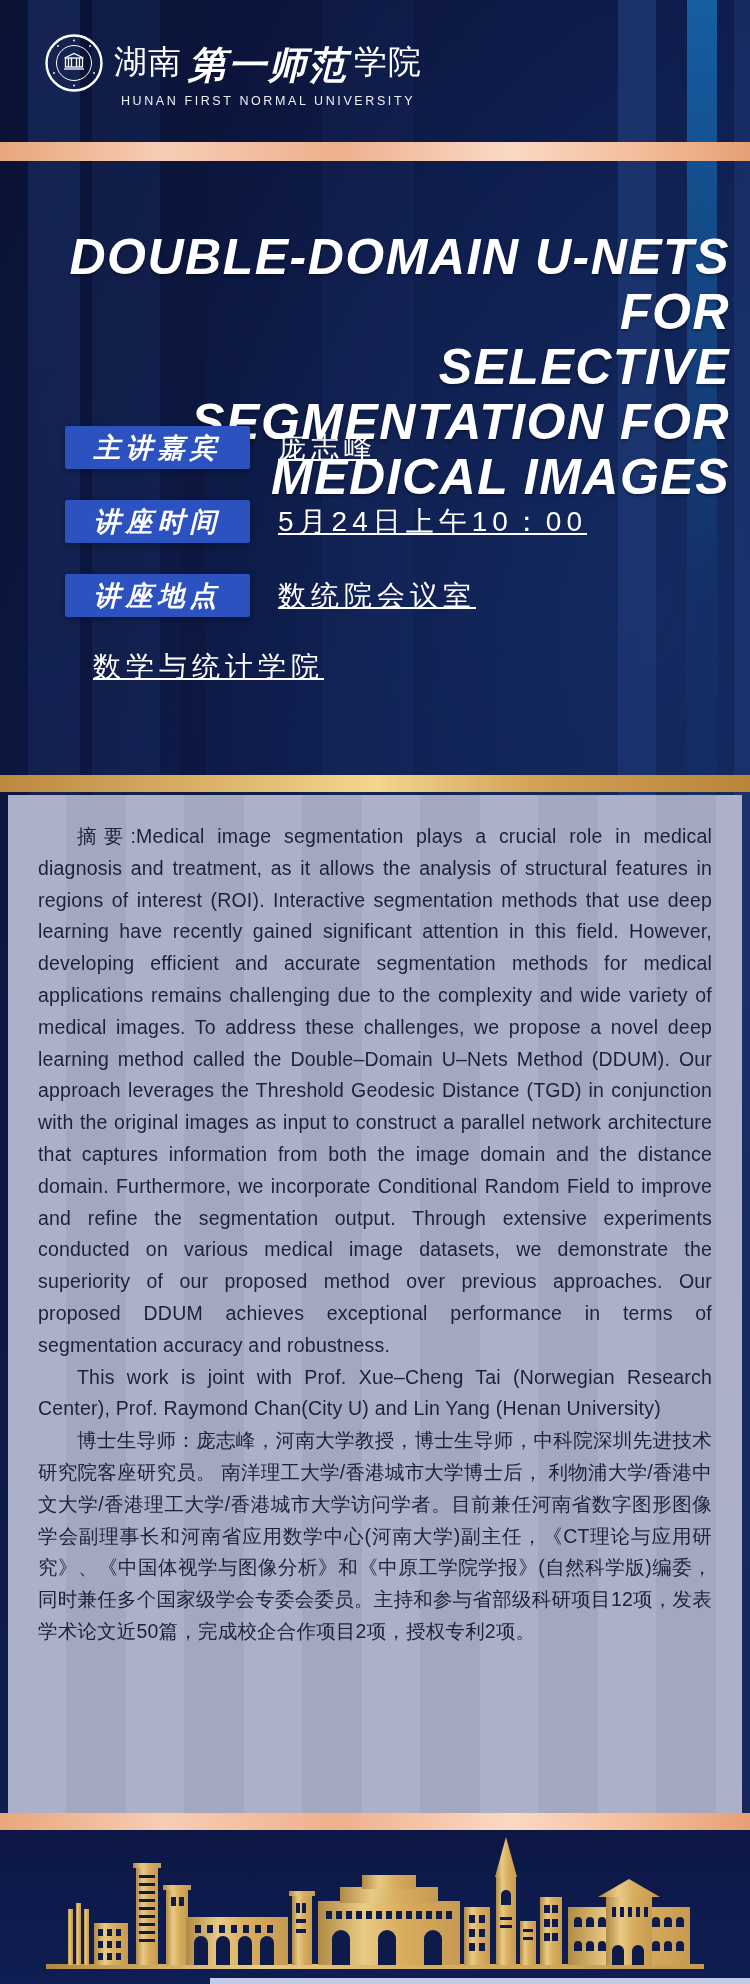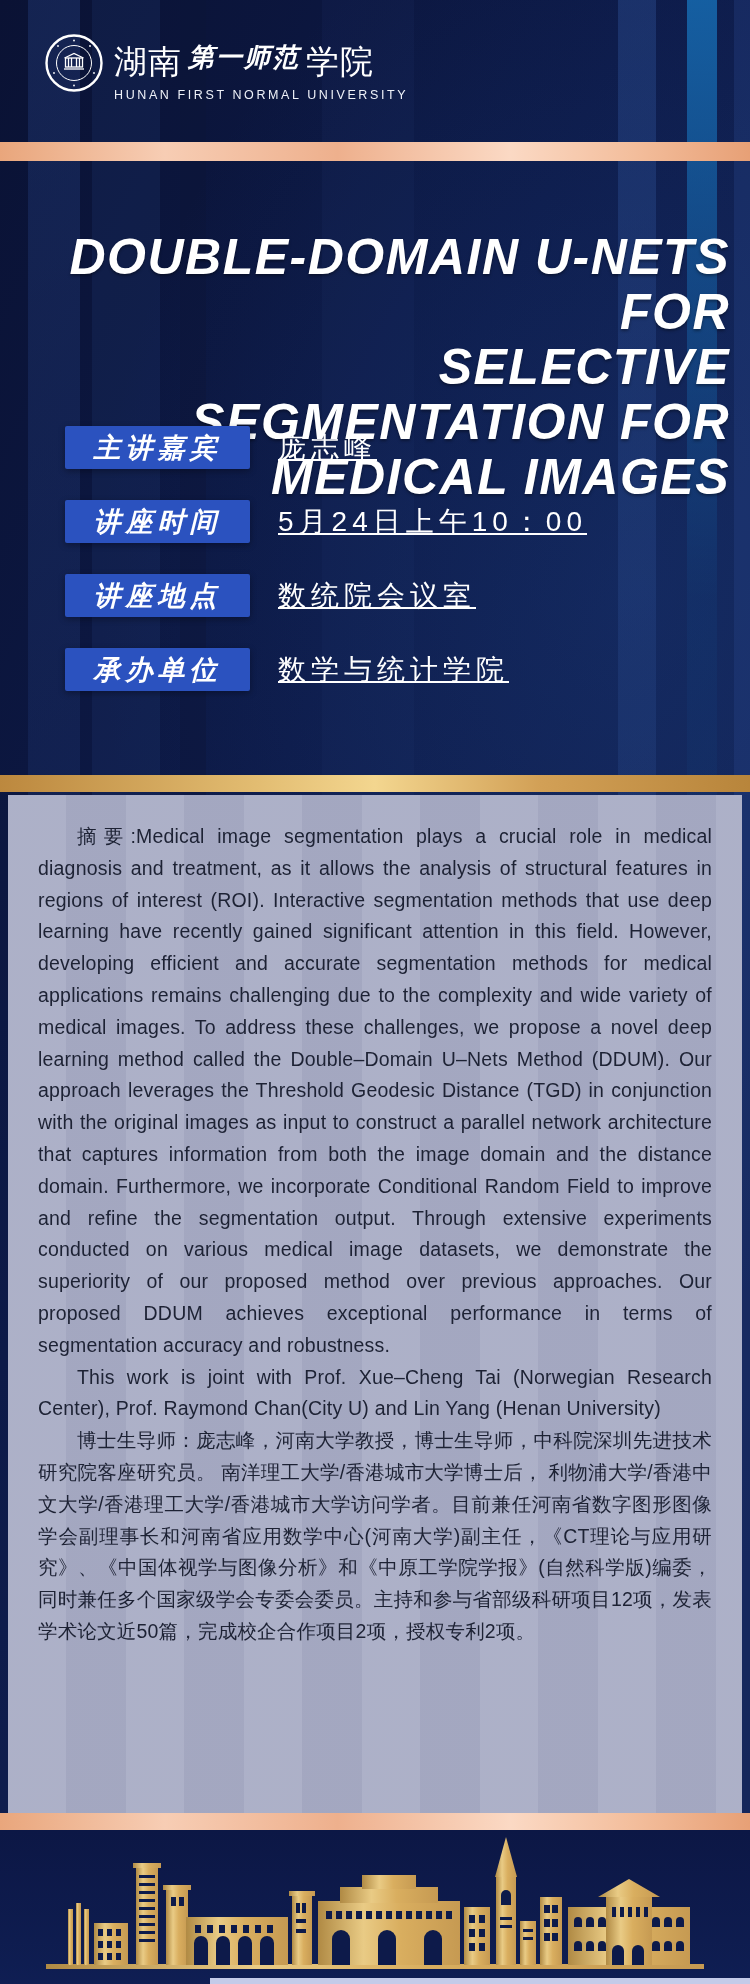--- a/index.html
+++ b/index.html
@@ -26,21 +26,21 @@
   .bar1 { top:142px; }
   .goldbar { top:775px; height:17px;
     background:linear-gradient(90deg,#bc883e,#e2bc71 34%,#f3d68f 50%,#d2a056 72%,#b8853b); }
   .bar3 { top:1813px; height:17px; }
 
   
   .hdr { position:absolute; top:0; left:0; right:0; height:142px; z-index:4; }
   .logo { position:absolute; left:44px; top:33px; width:60px; height:60px; }
   .univ { position:absolute; left:114px; top:40px; color:#fff; white-space:nowrap; }
   .univ-line { font-size:33px; letter-spacing:1px; display:flex; align-items:flex-start; gap:6px; }
-  .univ-script { font-family:Liberation Mono, monospace; font-style:italic; font-weight:bold; font-size:26px; letter-spacing:2px; }
+  .univ-script { font-family:Liberation Mono, monospace; font-style:italic; font-weight:bold; font-size:38px; letter-spacing:2px; }
   .univ-en { margin-top:3px; font-size:12.5px; letter-spacing:2.6px; color:#eef1f8;text-align:center; }
   .series { position:absolute; right:16px; top:42px; white-space:nowrap;
     font-family:"DejaVu Serif", serif; font-style:italic; font-weight:bold;
     font-size:46px; letter-spacing:3px; color:var(--gold,#c8994f);
     text-shadow:0 1px 2px rgba(0,0,0,.45); }
 
   
   .title { position:absolute; top:196px; left:20px; right:20px; z-index:4;
     text-align:right; color:#fff; font-weight:bold; font-size:50px;
     line-height:55px; letter-spacing:1.5px; text-shadow:0 2px 3px rgba(0,0,0,.35);font-style:italic; }
@@ -131,21 +131,20 @@
   </div>
   <div class="row r2">
     <div class="tag">讲座时间</div>
     <div class="val">5月24日上午10：00</div>
   </div>
   <div class="row r3">
     <div class="tag">讲座地点</div>
     <div class="val">数统院会议室</div>
   </div>
   <div class="row r4">
-    <div class="tag">承办单位</div>
     <div class="val">数学与统计学院</div>
   </div>
 
   <div class="bar goldbar"></div>
 
   <section class="panel">
     <p><span class="b">摘要:</span><span>Medical image segmentation plays a crucial role in medical diagnosis and treatment, as it allows the analysis of structural features in regions of interest (ROI). Interactive segmentation methods that use deep learning have recently gained significant attention in this field. However, developing efficient and accurate segmentation methods for medical applications remains challenging due to the complexity and wide variety of medical images. To address these challenges, we propose a novel deep learning method called the Double–Domain U–Nets  Method (DDUM). Our approach leverages the Threshold Geodesic Distance (TGD) in conjunction with the original images as input to construct a parallel network architecture that captures information from both the image domain and the distance domain. Furthermore, we incorporate Conditional Random Field to improve and refine the segmentation output. Through extensive experiments conducted on various medical image datasets, we demonstrate the superiority of our proposed method over previous approaches. Our proposed DDUM achieves exceptional performance in terms of segmentation accuracy and robustness.</span></p>
     <p>This work is joint with Prof. Xue–Cheng Tai (Norwegian Research Center), Prof. Raymond Chan(City U)  and Lin Yang (Henan University)</p>
     <p><span class="b">博士生导师：</span><span>庞志峰，河南大学教授，博士生导师，中科院深圳先进技术研究院客座研究员。 南洋理工大学/香港城市大学博士后， 利物浦大学/香港中文大学/香港理工大学/香港城市大学访问学者。目前兼任河南省数字图形图像学会副理事长和河南省应用数学中心(河南大学)副主任，《CT理论与应用研究》、《中国体视学与图像分析》和《中原工学院学报》(自然科学版)编委， 同时兼任多个国家级学会专委会委员。主持和参与省部级科研项目12项，发表学术论文近50篇，完成校企合作项目2项，授权专利2项。</span></p>
   </section>

